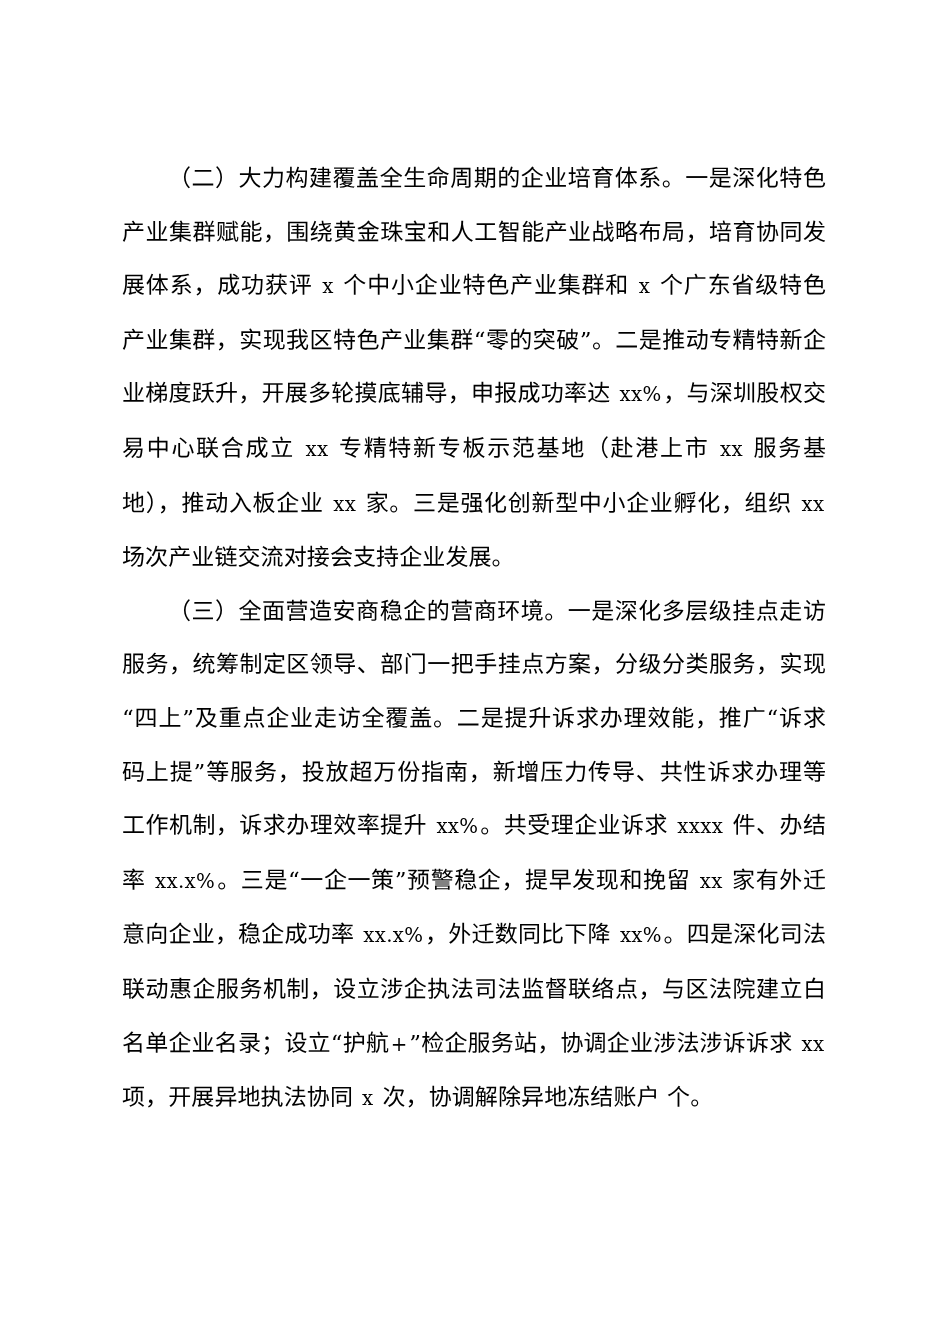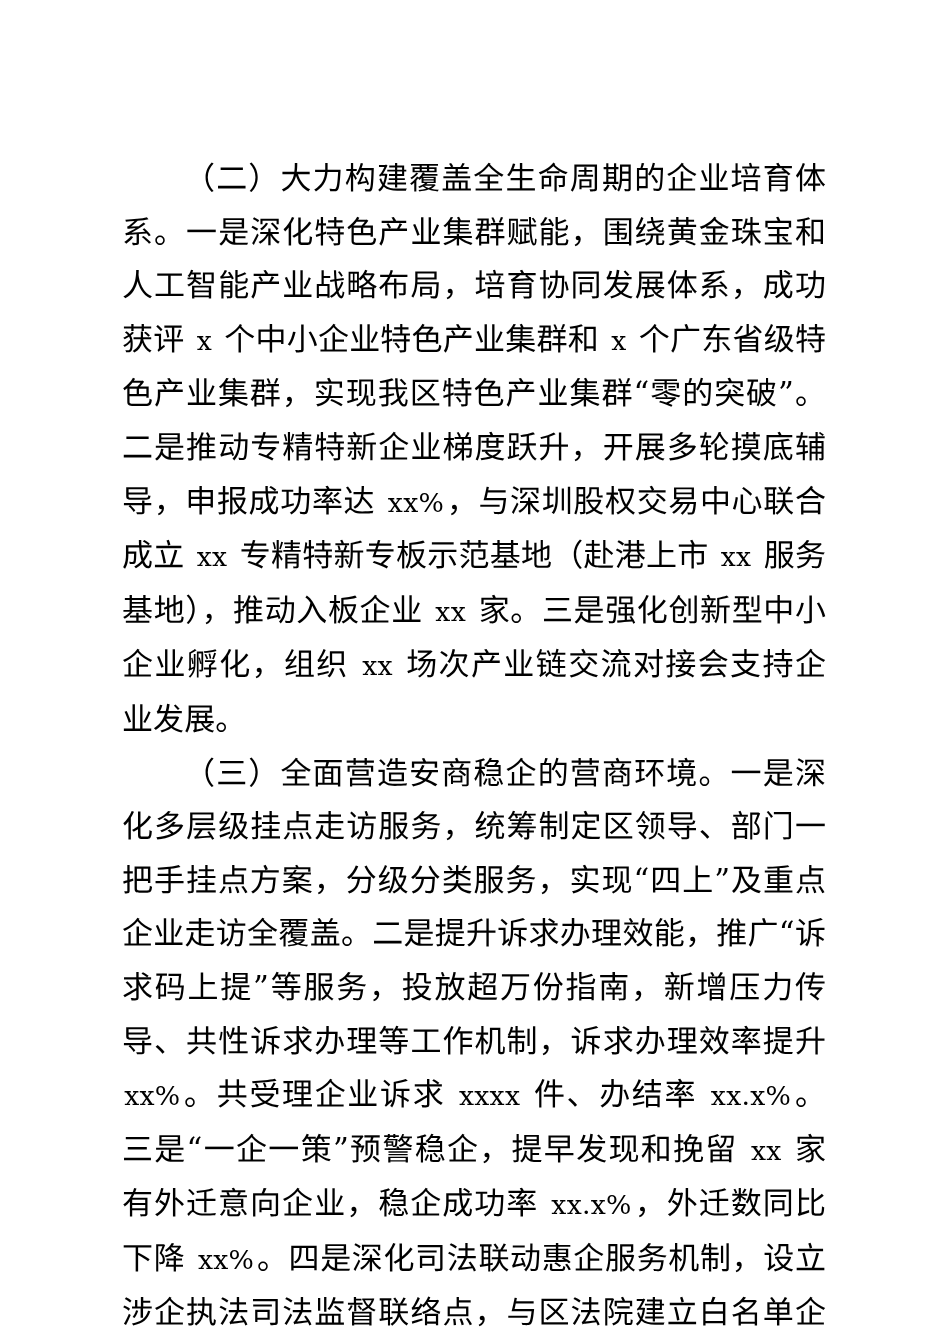--- a/index.html
+++ b/index.html
@@ -23,21 +23,21 @@
     left: 122px;
     top: 152px;
     width: 704px;
   }
 
   .para {
     margin: 0;
     padding: 0;
     text-indent: 2em;
     font-family: "DejaVu Serif", "Liberation Serif", serif;
-    font-size: 31px;
+    font-size: 23px;
     line-height: 53.6px;
     color: #000000;
     text-align: justify;
     text-justify: inter-ideograph;
     letter-spacing: 0.1px;
     font-weight: 400;
     -webkit-font-smoothing: antialiased;
   }
 
   

